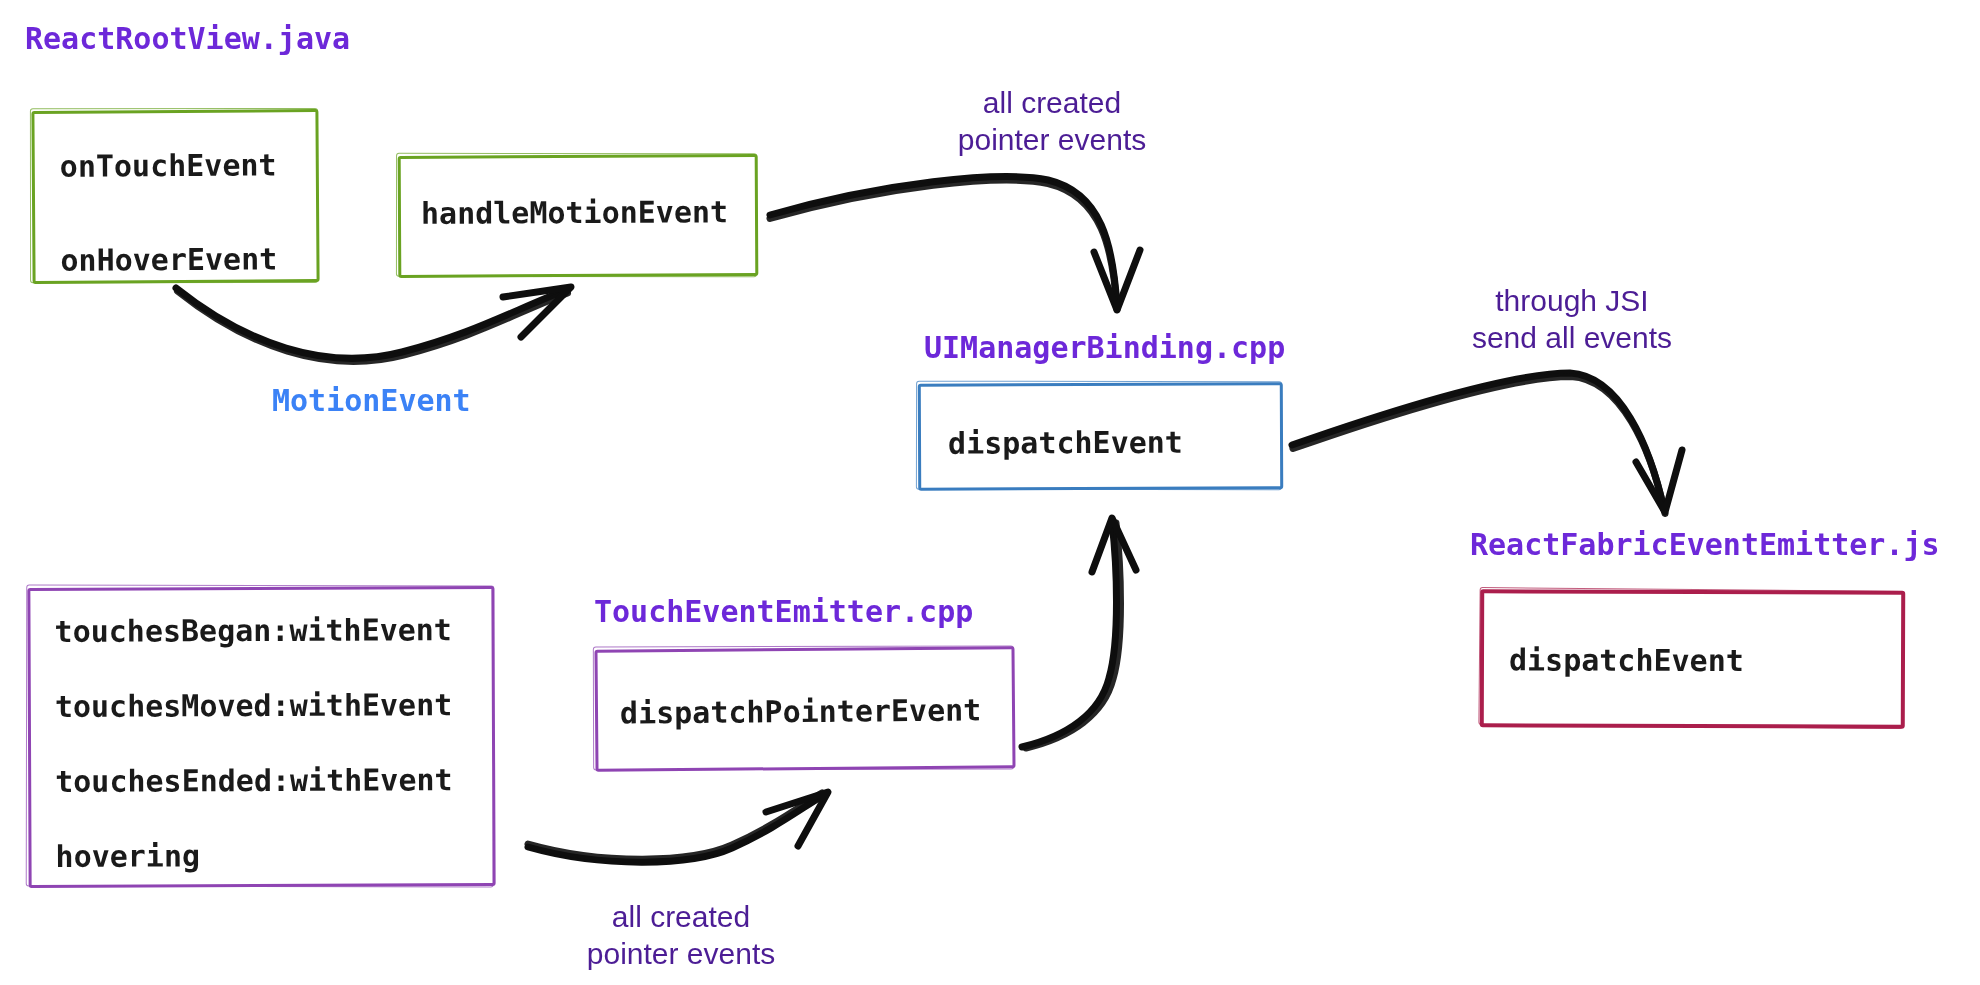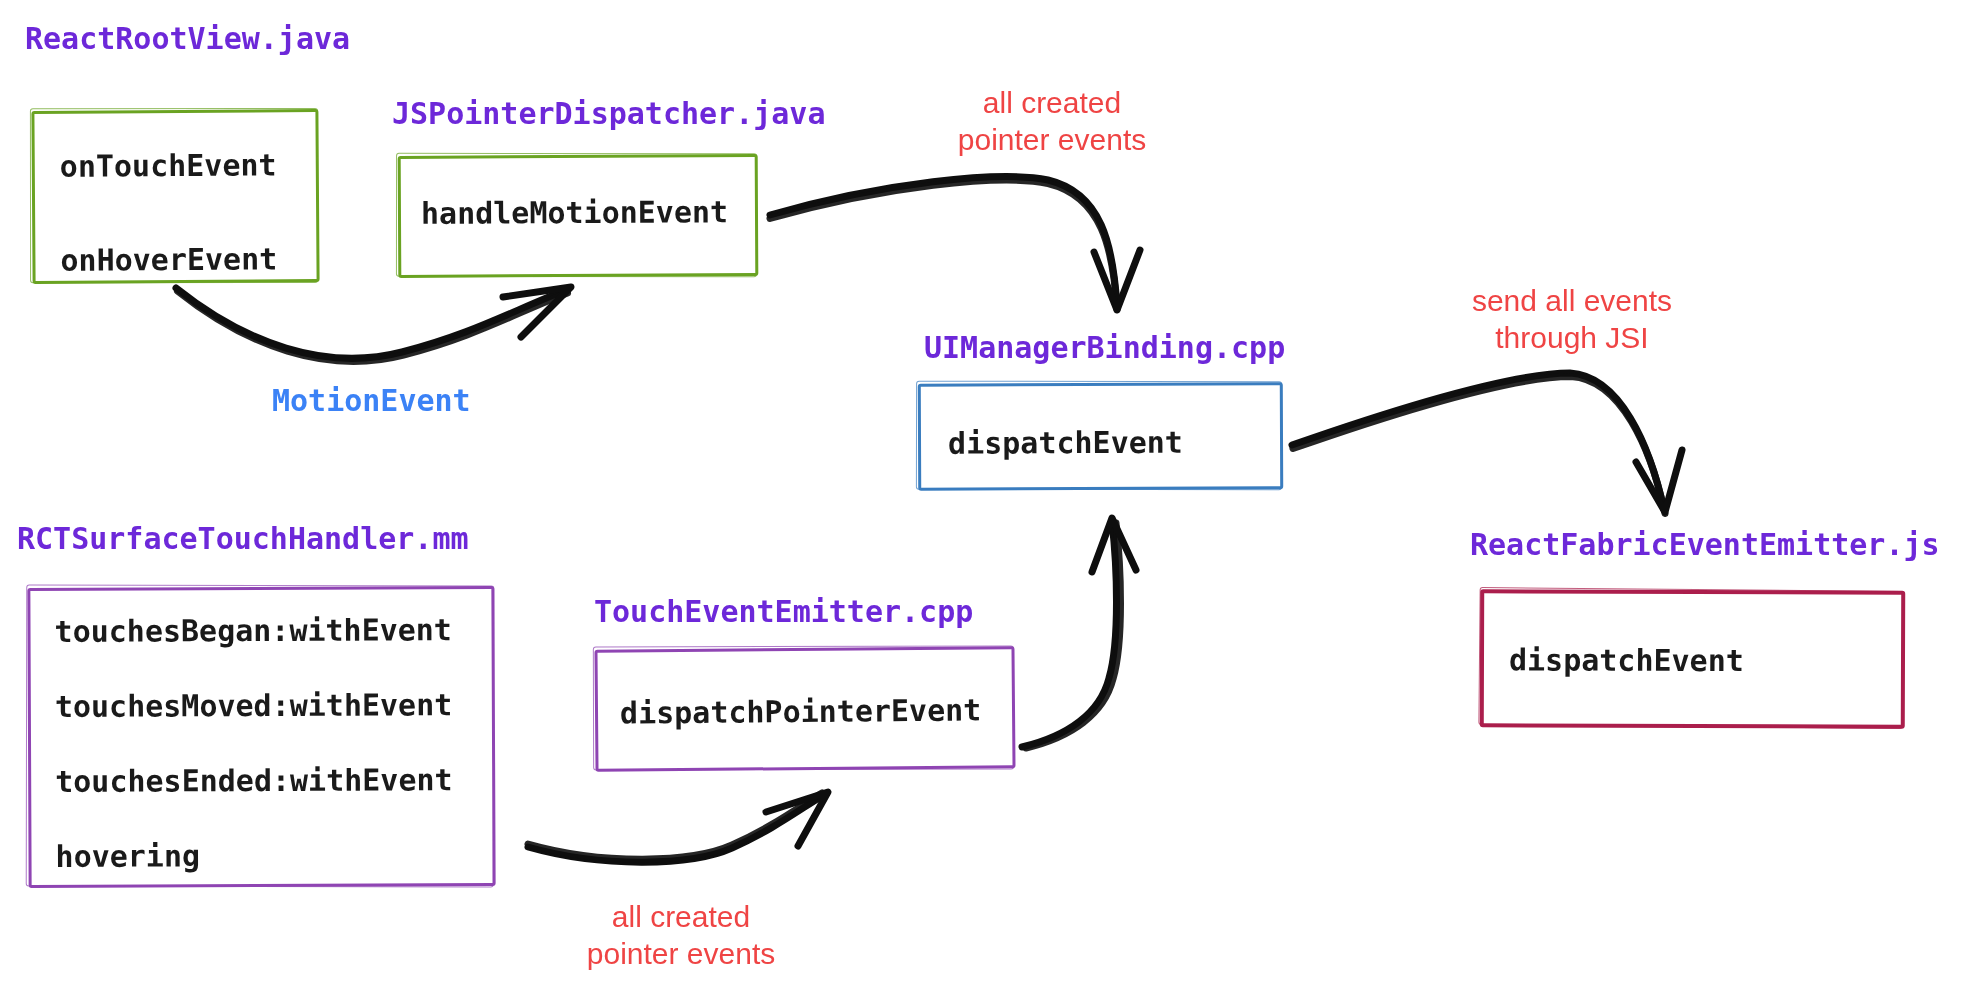--- a/index.html
+++ b/index.html
@@ -15,21 +15,21 @@
   .box{position:absolute;border:3px solid var(--c);border-radius:3px;background:#fff;
        box-sizing:border-box;display:flex;flex-direction:column;}
   .box::before{content:"";position:absolute;inset:-5px -2px -3px -5px;
        border:1.6px solid var(--c);opacity:.72;border-radius:3px;
        transform:rotate(.35deg);pointer-events:none;}
   .method{font-family:"DejaVu Sans Mono",monospace;font-weight:bold;font-size:30px;
        line-height:34px;color:#1a1a1a;white-space:nowrap;}
 
   
   .note{position:absolute;font-family:"Liberation Sans","DejaVu Sans",sans-serif;
-       font-size:30px;line-height:37px;color:#ef4444;text-align:center;white-space:nowrap;}
+       font-size:30px;line-height:37px;color:#4c1d95;text-align:center;white-space:nowrap;}
   .note-mono{position:absolute;font-family:"DejaVu Sans Mono",monospace;font-weight:bold;
        font-size:30px;line-height:34px;color:#3b82f6;white-space:nowrap;}
 
   
   svg.arrows{position:absolute;inset:0;pointer-events:none;}
   .shaft{fill:none;stroke:#0e0e0e;stroke-width:7;stroke-linecap:round;stroke-linejoin:round;}
   .shaft.thin{stroke-width:2.2;opacity:.9;}
   .head{fill:none;stroke:#0e0e0e;stroke-width:7;stroke-linecap:round;stroke-linejoin:round;}
 </style>
 </head>
@@ -69,31 +69,29 @@
       <path class="head" d="M 1092,572 L 1112,518 L 1136,570"></path>
     </g>
   </svg>
 
   <div class="file-label" style="left:25px;top:22px;">ReactRootView.java</div>
   <div class="box" style="left: 32px; top: 110px; width: 287px; height: 173px; padding: 36px 0px 0px 25px; gap: 60px; transform: rotate(-0.4deg); --c: #6aa322;">
     <div class="method">onTouchEvent</div>
     <div class="method">onHoverEvent</div>
   </div>
 
-  <div class="file-label" style="left:392px;top:97px;">JSPointerDispatcher.java</div>
   <div class="box" style="left: 398px; top: 155px; width: 360px; height: 122px; padding: 38px 0px 0px 20px; transform: rotate(-0.3deg); --c: #6aa322;">
     <div class="method">handleMotionEvent</div>
   </div>
 
   <div class="file-label" style="left:924px;top:331px;">UIManagerBinding.cpp</div>
   <div class="box" style="left: 918px; top: 383px; width: 365px; height: 107px; padding: 40px 0px 0px 27px; transform: rotate(-0.25deg); --c: #3a7dbf;">
     <div class="method">dispatchEvent</div>
   </div>
 
-  <div class="file-label" style="left:17px;top:522px;">RCTSurfaceTouchHandler.mm</div>
   <div class="box" style="left: 28px; top: 587px; width: 467px; height: 300px; padding: 24px 0px 0px 24px; gap: 41px; transform: rotate(-0.25deg); --c: #8f45b3;">
     <div class="method">touchesBegan:withEvent</div>
     <div class="method">touchesMoved:withEvent</div>
     <div class="method">touchesEnded:withEvent</div>
     <div class="method">hovering</div>
   </div>
 
   <div class="file-label" style="left:594px;top:595px;">TouchEventEmitter.cpp</div>
   <div class="box" style="left: 595px; top: 648px; width: 420px; height: 122px; padding: 44px 0px 0px 22px; transform: rotate(-0.5deg); --c: #8f45b3;">
     <div class="method">dispatchPointerEvent</div>
@@ -105,22 +103,22 @@
   </div>
 
   <div class="note-mono" style="left:272px;top:384px;">MotionEvent</div>
 
   <div class="note" style="left:902px;top:84px;width:300px;">
     <div>all created</div>
     <div>pointer events</div>
   </div>
 
   <div class="note" style="left:1422px;top:282px;width:300px;">
+    <div>through JSI</div>
     <div>send all events</div>
-    <div>through JSI</div>
   </div>
 
   <div class="note" style="left:531px;top:898px;width:300px;">
     <div>all created</div>
     <div>pointer events</div>
   </div>
 
 </div>
 
 </body></html>

